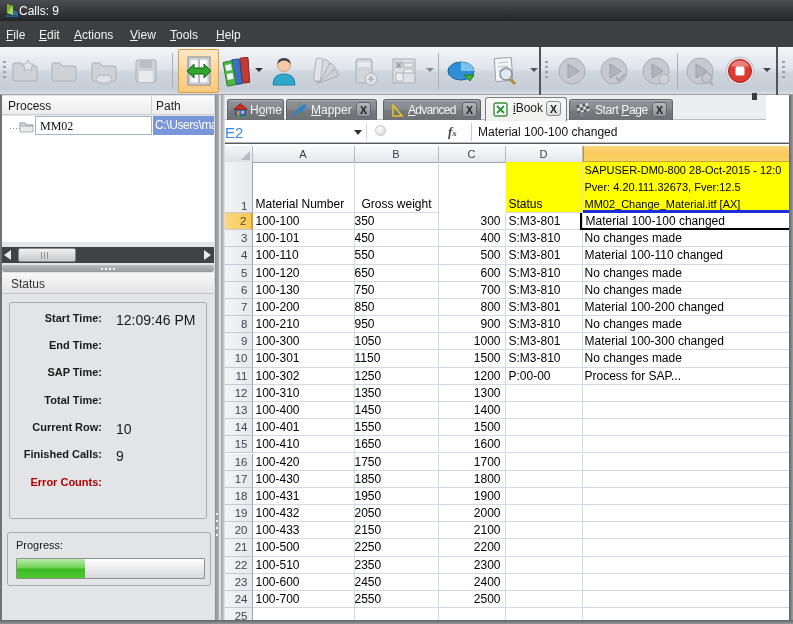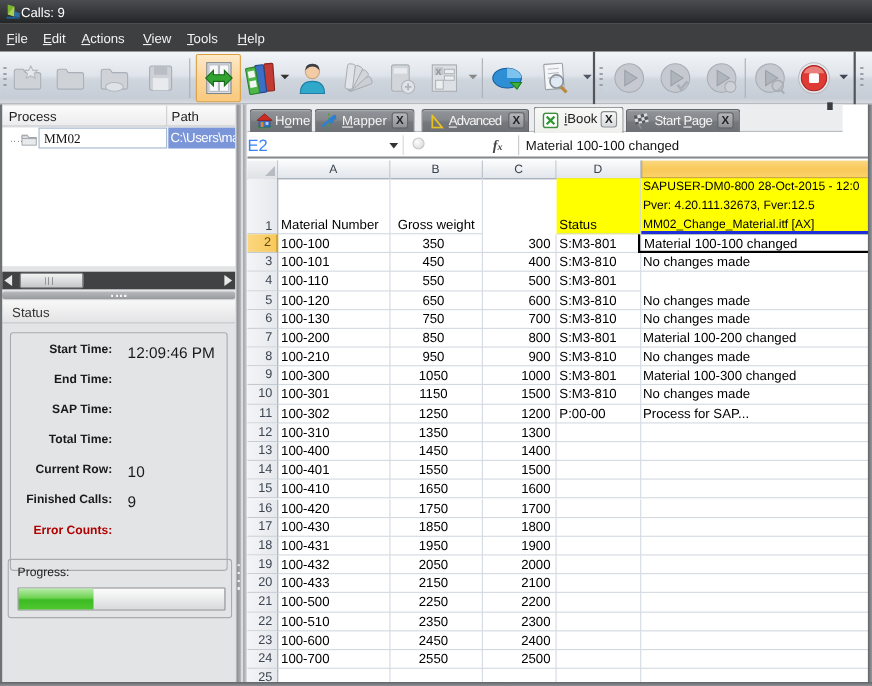--- a/index.html
+++ b/index.html
@@ -57,21 +57,21 @@
 #lsplit i { position:absolute; left:99px; top:3px; width:14px; height:2px;
   background:repeating-linear-gradient(90deg,#f5f5f5 0 2px,transparent 2px 4px); }
 #statushdr { position:absolute; left:0; top:178px; width:212px; height:21px;
   background:linear-gradient(#f8f8f8,#e4e4e6); border-bottom:1px solid #c4c5c7; }
 #statushdr span { position:absolute; left:9px; top:4px; font-size:12px; color:#333; }
 #sbox { position:absolute; left:7px; top:207px; width:198px; height:217px;
   border:1px solid #ababad; border-radius:3px; }
 .slbl { position:absolute; right:112px; font-size:11px; font-weight:bold; color:#1a1a1a; white-space:nowrap; }
 .sval { position:absolute; left:114px; font-size:14px; color:#1a1a1a; }
 .serr { color:#b00000; }
-#pbox { position:absolute; left:5px; top:413px; width:204px; height:54px;
+#pbox { position:absolute; left:5px; top:437px; width:204px; height:54px;
   border:1px solid #ababad; border-radius:3px;padding-left:36px; }
 #pbox .lbl { position:absolute; left:8px; top:6px; font-size:11px; color:#1a1a1a; }
 #pbar { position:absolute; left:8px; top:25px; width:189px; height:21px; border:1px solid #8e9092;
   background:linear-gradient(#fdfdfd,#d9dadc); border-radius:1px; }
 #pfill { position:absolute; left:0; top:0; width:68px; height:19px;
   background:linear-gradient(#b8ecaa,#6fd353 45%,#3dbb24 55%,#4ec72f); }
 
 
 #vsplit { position:absolute; left:214px; top:95px; width:11px; height:525px; background:#dcdde0; }
 #vsplit .b1 { position:absolute; left:1px; top:0; width:4px; height:525px; background:linear-gradient(90deg,#898b8e,#b0b2b5); }
@@ -116,21 +116,21 @@
   border-left:9px solid transparent; border-bottom:9px solid #b6bcc2; }
 #grid { position:absolute; left:0; top:0; width:564px; height:477px; font-size:12px; color:#000; }
 .r { position:absolute; left:0; width:564px; }
 .rn { position:absolute; left:0; width:27.5px; height:100%;
   background:linear-gradient(90deg,#f3f4f6,#e6e9ed); border-right:1px solid #9aa5b1; border-bottom:1px solid #c3c9d1;
   font-size:11.5px; color:#3c4450; text-align:right; padding-right:4px; }
 .rn.sel { background:linear-gradient(90deg,#fbd780,#f9c959); border-right:2px solid #caa132; color:#5b4a15; }
 .c { position:absolute; height:100%; border-right:1px solid #d3d9e1; border-bottom:1px solid #d3d9e1;
   white-space:nowrap; overflow:hidden; padding-top:1px; }
 .ca { left:27.5px; width:102px; padding-left:3px; }
-.cb { left:129.5px; width:84px; text-align:center; padding-right:4px; }
+.cb { left:129.5px; width:84px; text-align:left; padding-right:4px; }
 .cc { left:213.5px; width:67px; text-align:right; padding-right:4px; }
 .cd { left:280.5px; width:77px; padding-left:3px; }
 .ce { left:357.5px; width:211px; padding-left:2px; border-right:none; }
 </style></head>
 <body>
 <div id="app">
 
 <div id="titlebar">
   <svg style="position:absolute;left:5px;top:3px" width="14" height="15" viewBox="0 0 14 15">
     <polygon points="2,1 8,3 8,12 2,10" fill="#7ab32e"></polygon>
@@ -426,20 +426,21 @@
 <div class="c cc">400</div>
 <div class="c cd">S:M3-810</div>
 <div class="c ce">No changes made</div>
 </div>
 <div class="r" style="top:152.4px;height:17.2px">
 <div class="rn" style="line-height:16px">4</div>
 <div class="c ca">100-110</div>
 <div class="c cb">550</div>
 <div class="c cc">500</div>
 <div class="c cd">S:M3-801</div>
+<div class="c ce">Material 100-110 changed</div>
 </div>
 <div class="r" style="top:169.5px;height:17.2px">
 <div class="rn" style="line-height:16px">5</div>
 <div class="c ca">100-120</div>
 <div class="c cb">650</div>
 <div class="c cc">600</div>
 <div class="c cd">S:M3-810</div>
 <div class="c ce">No changes made</div>
 </div>
 <div class="r" style="top:186.7px;height:17.2px">

